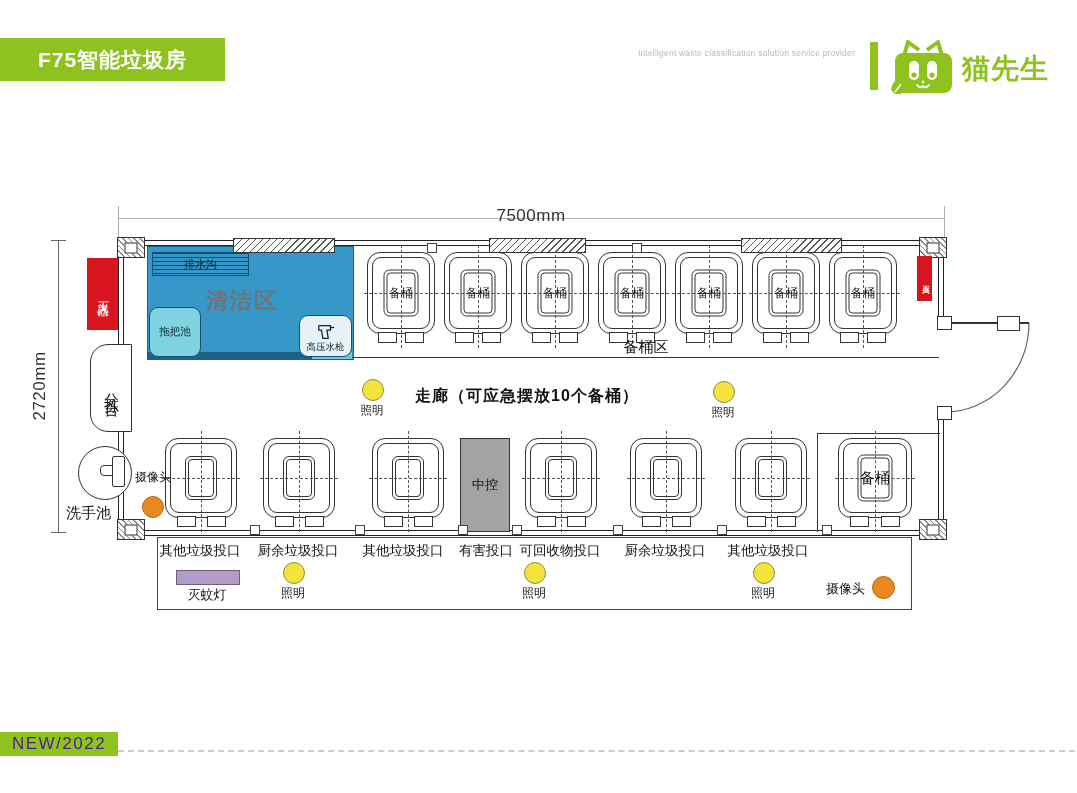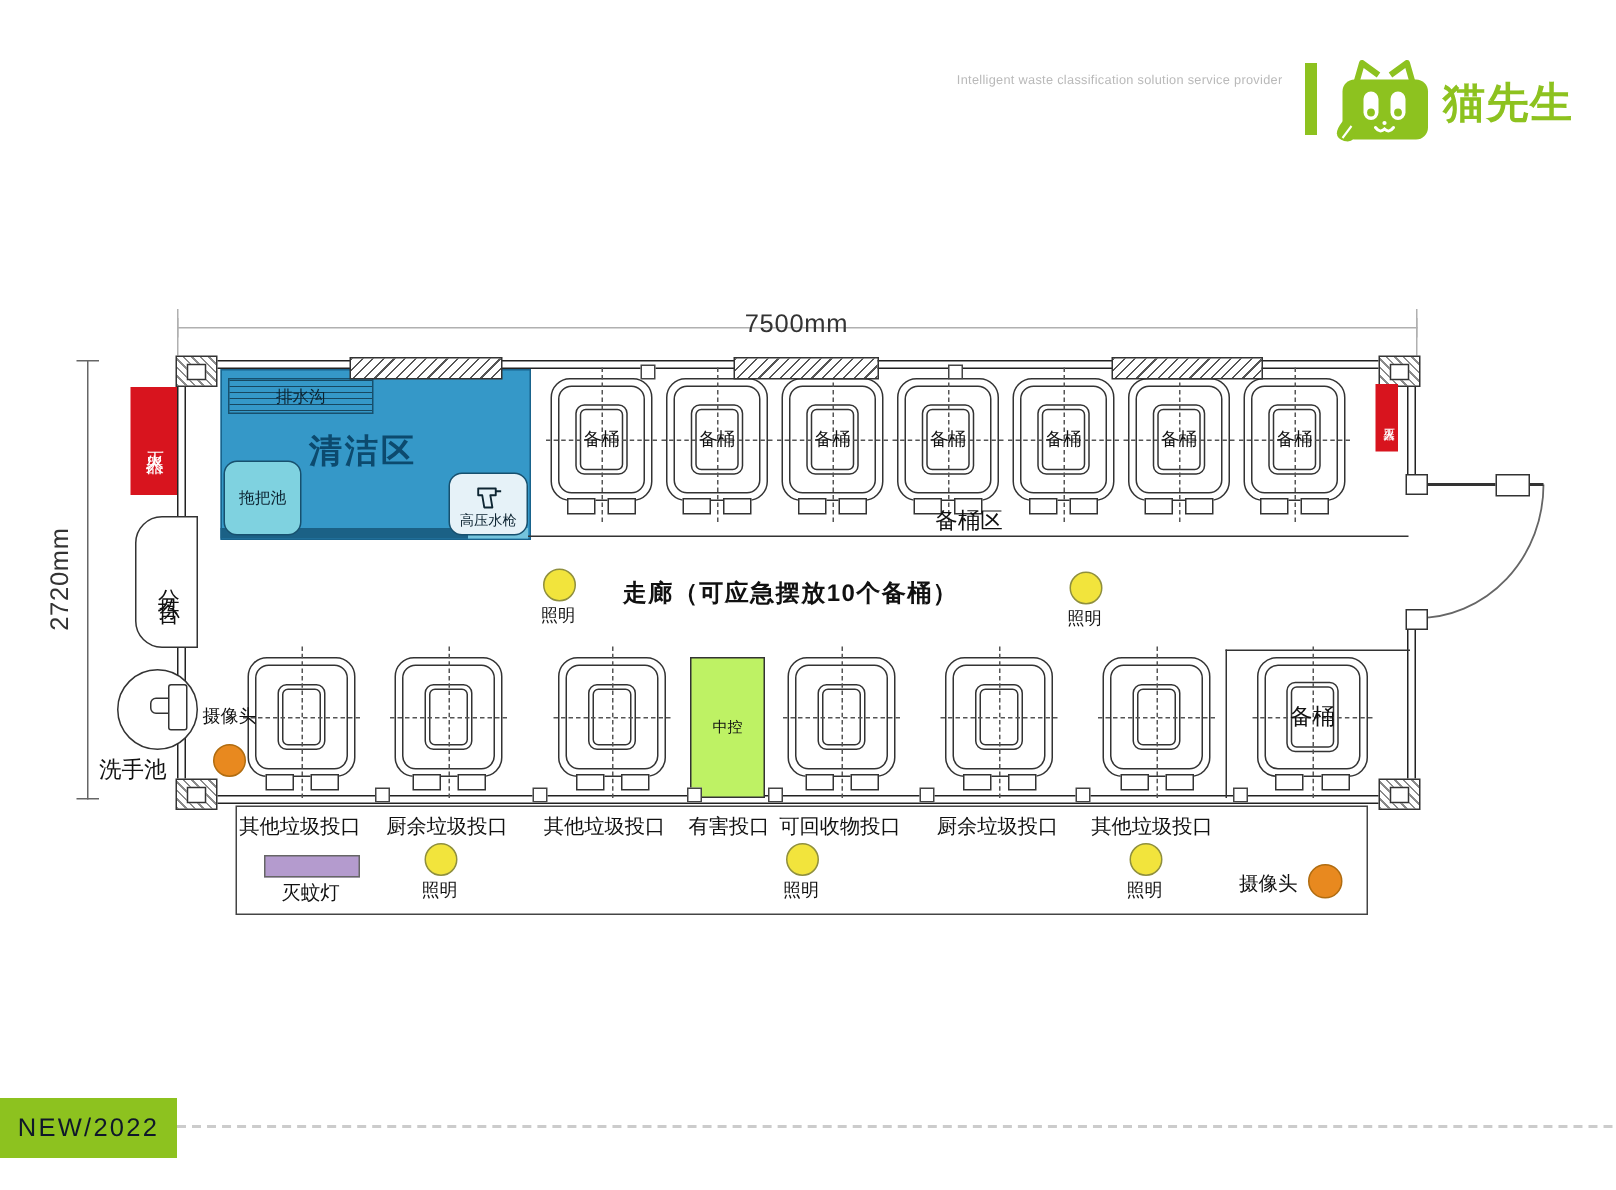--- a/index.html
+++ b/index.html
@@ -32,21 +32,21 @@
         repeating-linear-gradient(135deg,#555 0 1px,#fff 1px 5px);z-index:5;}
   .wsq{width:8px;height:8px;border:1px solid #444;background:#fff;z-index:5;}
 
   
   .blue{left:147px;top:246px;width:205px;height:112px;background:var(--blue);border:1px solid #19638c;}
   .blue-strip1{left:147px;top:352px;width:165px;height:7px;background:#1b6186;z-index:3;}
   .blue-strip2{left:312px;top:352px;width:40px;height:7px;background:#74c4dd;z-index:3;}
   .drain{left:152px;top:252px;width:95px;height:22px;border:1px solid #17506e;z-index:3;
          background:repeating-linear-gradient(180deg,rgba(14,45,62,.75) 0 1px,transparent 1px 4px);
          display:flex;align-items:center;justify-content:center;font-size:11px;color:#0c2331;}
-  .zone-title{left:242px;top:301px;transform:translate(-50%,-50%);font-size:22px;font-weight:bold;color:#0c4a6e;letter-spacing:2px;z-index:3;}
+  .zone-title{left:242px;top:301px;transform:translate(-50%,-50%);font-size:22px;font-weight:bold;color:#737373;letter-spacing:2px;z-index:3;}
   .moppool{left:149px;top:307px;width:50px;height:48px;background:var(--mop);border:1.2px solid #17506e;border-radius:9px;
            display:flex;align-items:center;justify-content:center;font-size:10.5px;color:#0c2331;z-index:4;}
   .gunbox{left:299px;top:315px;width:53px;height:42px;background:#e6f2f8;border:1.2px solid #17506e;border-radius:9px;
           display:flex;flex-direction:column;align-items:center;justify-content:flex-end;padding-bottom:2px;box-sizing:border-box;
           font-size:9.5px;color:#0c2331;z-index:4;}
 
   .fire{background:var(--red);color:#fff;writing-mode:vertical-rl;text-align:center;
         display:flex;align-items:center;justify-content:center;z-index:6;}
   .sorttable{left:90px;top:344px;width:40px;height:86px;border:1.4px solid #333;background:#fff;
              border-radius:18px 0 0 18px;display:flex;align-items:center;justify-content:center;
@@ -74,43 +74,44 @@
             width:30px;height:42px;border:1px solid #333;border-radius:6px;background:#fff;}
   .bin-core.wide{width:33px;height:45px;}
   .bin-core::after{content:'';position:absolute;inset:2px;border:1px solid #333;border-radius:4px;}
   .bin-label{position:absolute;left:50%;top:50%;transform:translate(-50%,-50%);font-size:12px;z-index:2;white-space:nowrap;}
   .bin-label.big{font-size:15px;}
   .ch-h{position:absolute;left:-4px;right:-4px;top:50%;border-top:1px dashed #555;}
   .ch-v{position:absolute;top:-8px;bottom:-15px;left:50%;border-left:1px dashed #555;}
   .foot{position:absolute;bottom:-10px;width:17px;height:9px;border:1.2px solid #333;background:#fff;}
   .foot.fl{left:15%;} .foot.fr{right:15%;}
 
-  .cc{left:460px;top:438px;width:48px;height:92px;border:1.3px solid #333;background:#bef264;
-      display:flex;align-items:center;justify-content:center;font-size:10px;z-index:4;}
+  .cc{left:460px;top:438px;width:48px;height:92px;border:1.3px solid #333;background:#a3a3a3;
+      display:flex;align-items:center;justify-content:center;font-size:13px;z-index:4;}
   .enclosure{left:817px;top:433px;width:122px;height:98px;border-top:1.3px solid #333;border-left:1.3px solid #333;z-index:3;}
   .partline{left:352px;top:357px;width:587px;height:0;border-top:1.2px solid #333;z-index:3;}
 
   
   .jamb{width:13px;height:12px;border:1.2px solid #333;background:#fff;z-index:6;}
   .leaf{left:945px;top:322px;width:84px;height:1.5px;background:#333;z-index:5;}
   .handle{left:997px;top:316px;width:21px;height:13px;border:1.2px solid #333;background:#fff;z-index:6;}
 
   
   .strip{left:157px;top:537px;width:753px;height:71px;border:1.2px solid #444;background:#fff;z-index:2;}
   .mosq{left:176px;top:570px;width:62px;height:13px;background:var(--purple);border:1px solid #666;z-index:6;}
 
-  .newbadge{left:0;top:732px;width:118px;height:40px;background:var(--green);color:#0f172a;
+  .newbadge{left:0;top:732px;width:118px;height:24px;background:var(--green);color:#4c1d95;
             display:flex;align-items:center;justify-content:center;font-size:17px;letter-spacing:1.5px;}
   .dashline{left:118px;top:750px;width:957px;border-top:2px dashed #ccc;}
 </style>
 </head>
 <body>
 
 <div class="canvas" style="--green: #8dc21f; --blue: #3598c8; --mop: #7fd2e0; --red: #d8141e; --yellow: #f2e43c; --orange: #e8891f; --purple: #b49bce;">
 
+  <div class="abs badge">F75智能垃圾房</div>
   <div class="abs taglines">
     <div class="tag-en">Intelligent waste classification solution service provider</div>
   </div>
   <div class="abs vbar"></div>
   <svg class="abs" style="left:888px;top:39px;" width="70" height="56" viewBox="0 0 70 56">
     <path d="M16 17 L20 3 L31 11" fill="#fff" stroke="#8dc21f" stroke-width="4" stroke-linejoin="round"></path>
     <path d="M54 17 L50 3 L39 11" fill="#fff" stroke="#8dc21f" stroke-width="4" stroke-linejoin="round"></path>
     <rect x="7" y="14" width="57" height="40" rx="8" fill="#8dc21f"></rect>
     <rect x="21" y="22" width="10" height="19" rx="5" fill="#fff"></rect>
     <rect x="39" y="22" width="10" height="19" rx="5" fill="#fff"></rect>

